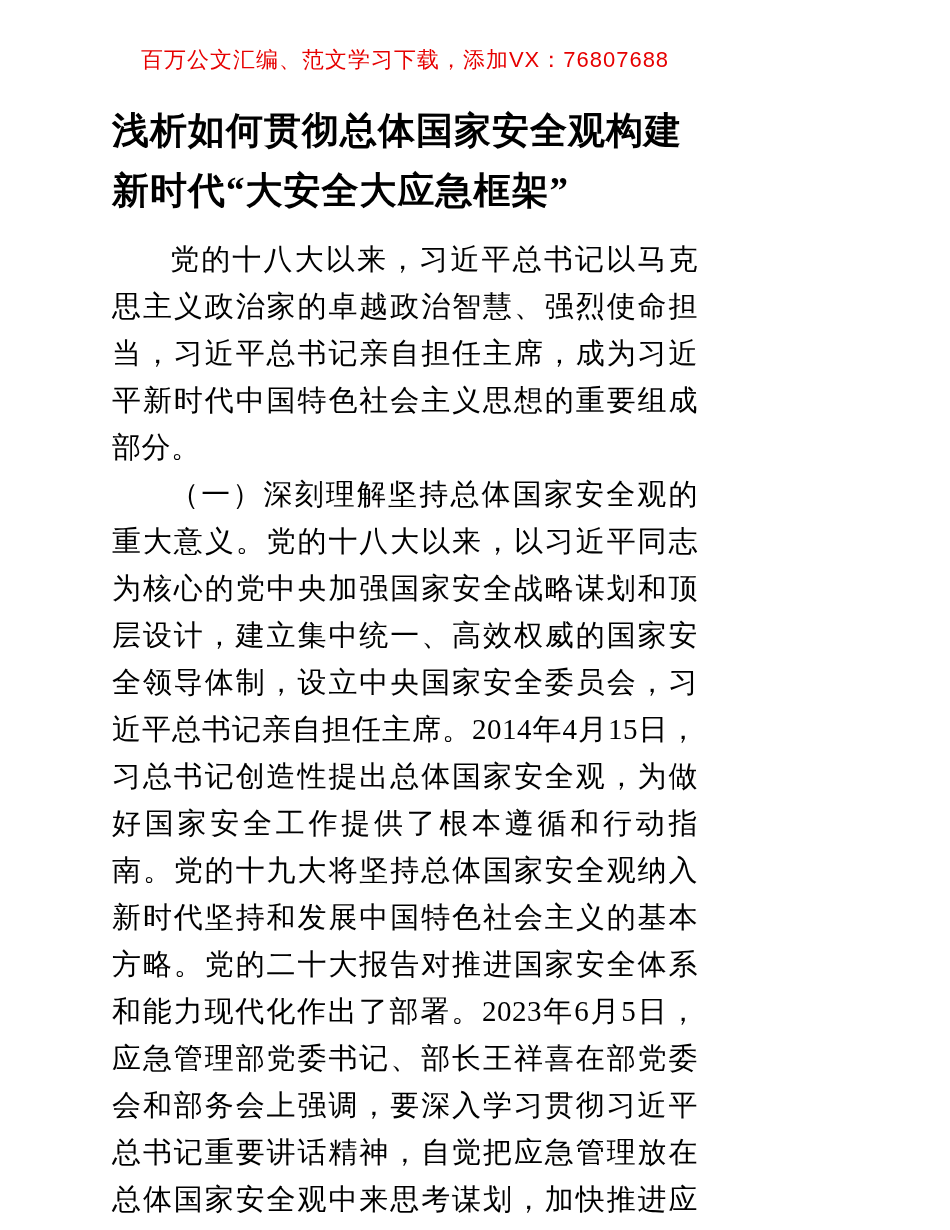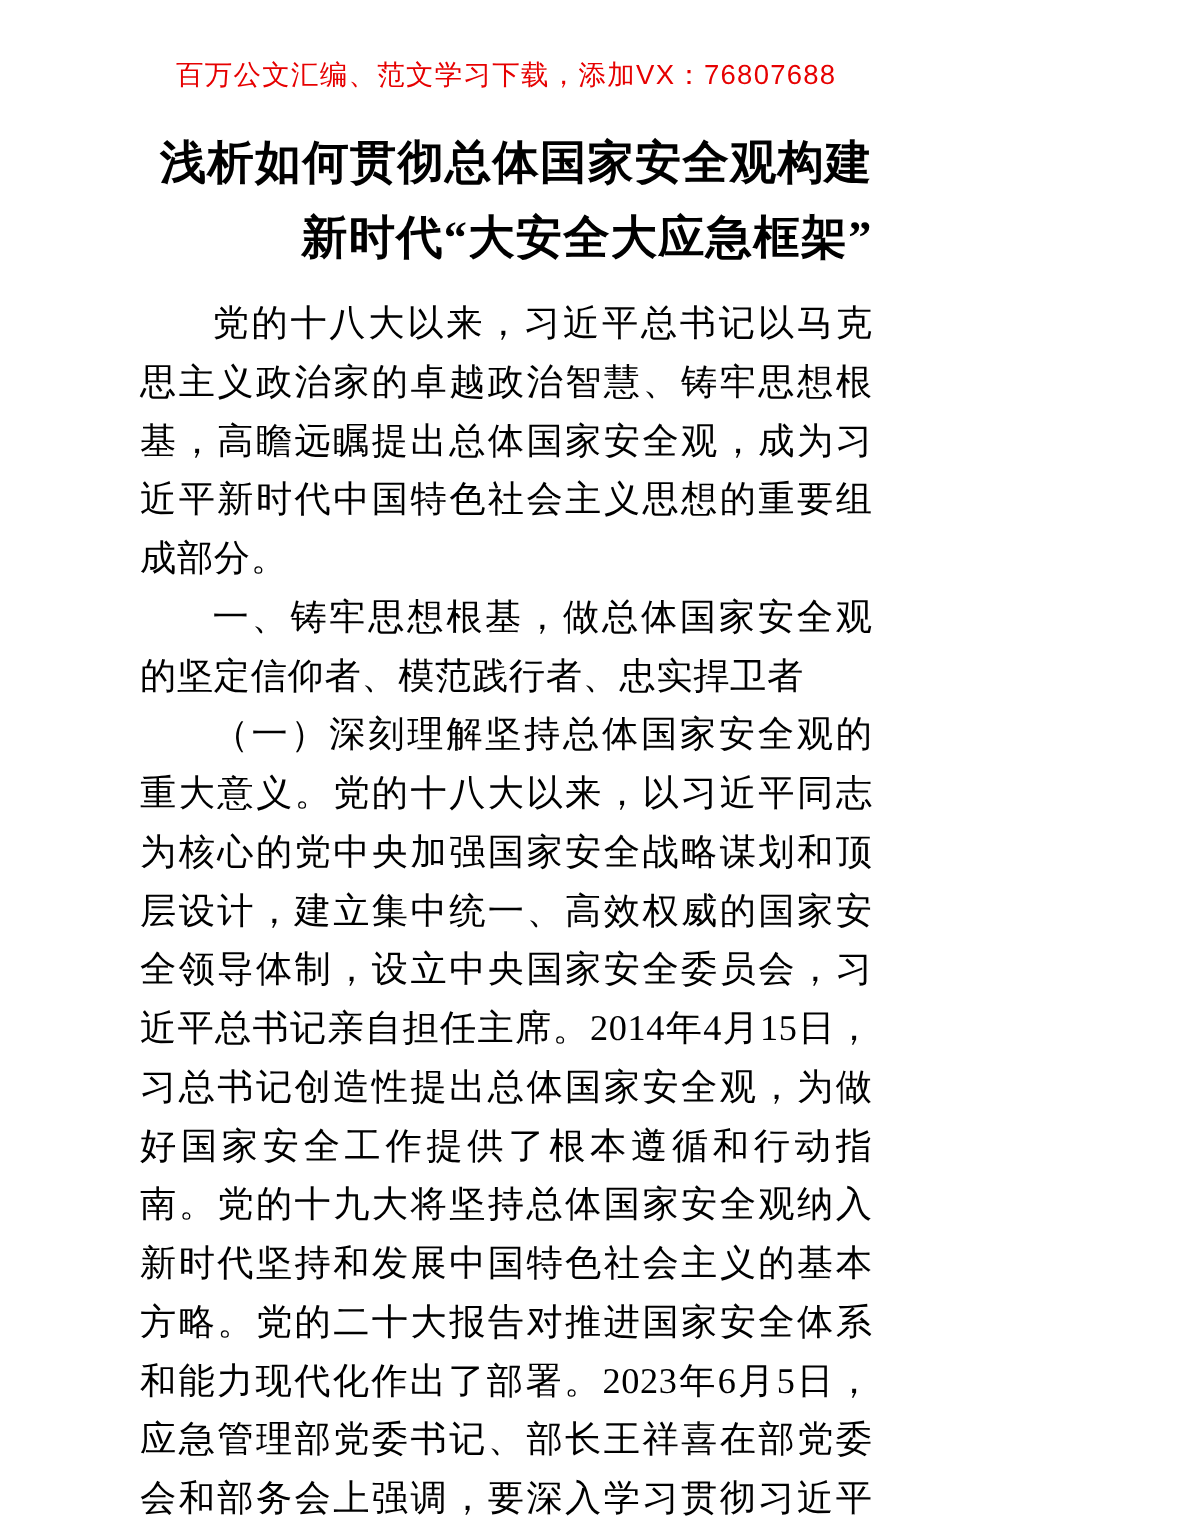--- a/index.html
+++ b/index.html
@@ -23,21 +23,21 @@
     font-size: 22px;
     line-height: 1.3;
     font-family: "Liberation Sans", "DejaVu Sans", sans-serif;
     letter-spacing: 1px;
     font-weight: 400;
   }
   .doc-title {
     margin-top: 26px;
     font-size: 37px;
     font-weight: 700;
-    text-align: right;
+    text-align: left;
     line-height: 1.62;
     letter-spacing: 1px;
   }
   .doc-body {
     margin-top: 16px;
   }
   .para {
     font-size: 29px;
     line-height: 47px;
     text-align: justify;
@@ -48,17 +48,16 @@
 </style>
 </head>
 <body>
 
 <div class="page">
   <div class="watermark">百万公文汇编、范文学习下载，添加VX：76807688</div>
 
   <h1 class="doc-title">浅析如何贯彻总体国家安全观构建新时代“大安全大应急框架”</h1>
 
   <div class="doc-body">
-    <p class="para">党的十八大以来，习近平总书记以马克思主义政治家的卓越政治智慧、铸牢思想根基，高瞻远瞩提出总体国家安全观，成为习近平新时代中国特色社会主义思想的重要组成部分。</p>
-    <p class="para">一、铸牢思想根基，做总体国家安全观的坚定信仰者、模范践行者、忠实捍卫者</p>
+    <p class="para">党的十八大以来，习近平总书记以马克思主义政治家的卓越政治智慧、强烈使命担当，习近平总书记亲自担任主席，成为习近平新时代中国特色社会主义思想的重要组成部分。</p>
     <p class="para">（一）深刻理解坚持总体国家安全观的重大意义。党的十八大以来，以习近平同志为核心的党中央加强国家安全战略谋划和顶层设计，建立集中统一、高效权威的国家安全领导体制，设立中央国家安全委员会，习近平总书记亲自担任主席。2014年4月15日，习总书记创造性提出总体国家安全观，为做好国家安全工作提供了根本遵循和行动指南。党的十九大将坚持总体国家安全观纳入新时代坚持和发展中国特色社会主义的基本方略。党的二十大报告对推进国家安全体系和能力现代化作出了部署。2023年6月5日，应急管理部党委书记、部长王祥喜在部党委会和部务会上强调，要深入学习贯彻习近平总书记重要讲话精神，自觉把应急管理放在总体国家安全观中来思考谋划，加快推进应急管理体系和能力现代化，进</p>
   </div>
 </div>
 
 </body></html>

